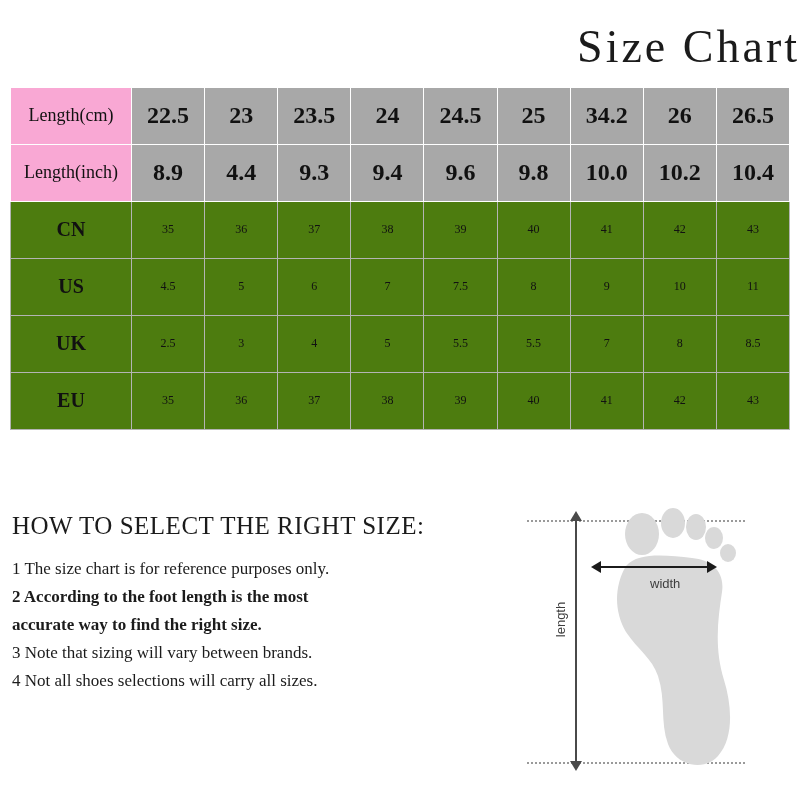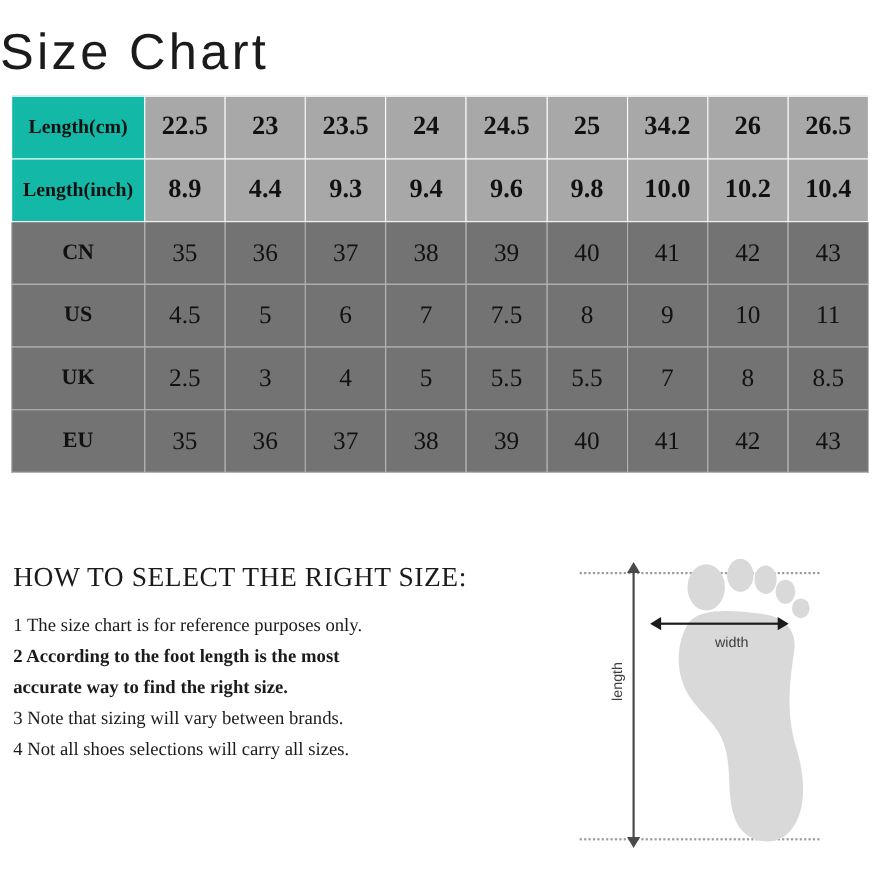--- a/index.html
+++ b/index.html
@@ -14,58 +14,58 @@
     color: #111111;
     overflow: hidden;
     position: relative;
   }
   .page {
     width: 800px;
     height: 800px;
     position: relative;
   }
   .title {
-    text-align: left;
-    font-family: Liberation Sans, sans-serif;
+    text-align: right;
+    font-family: Liberation Serif, serif;
     font-size: 46px;
     font-weight: 400;
     letter-spacing: 3px;
     color: #1b1b1b;
     padding-top: 22px;
     padding-bottom: 8px;
     line-height: 1.1;
   }
   table.size-table {
     border-collapse: collapse;
     width: 780px;
     margin: 6px auto 0 auto;
     table-layout: fixed;
   }
   table.size-table td, table.size-table th {
     border: 1px solid #ffffff;
     text-align: center;
     vertical-align: middle;
     height: 54px;
     font-family: "Liberation Serif", serif;
-    font-size: 23px;
+    font-size: 12px;
     font-weight: 400;
     color: #111111;
   }
   table.size-table tr.head-row td {
     background: #a8a8a8;
     font-weight: bold;
     font-size: 24px;
   }
   table.size-table tr.head-row td.rowlabel {
-    background: #14b8a6;
-    font-weight: bold;
+    background: #f9a8d4;
+    font-weight: normal;
     font-size: 18px;
   }
   table.size-table tr.body-row td {
-    background: #737373;
+    background: #4d7c0f;
     border: 1px solid #b4b4b4;
     text-align: center;
   }
   table.size-table tr.body-row td.rowlabel {
     font-weight: bold;
     font-size: 20px;
   }
   .col-label { width: 118px; }
 
   .bottom {

